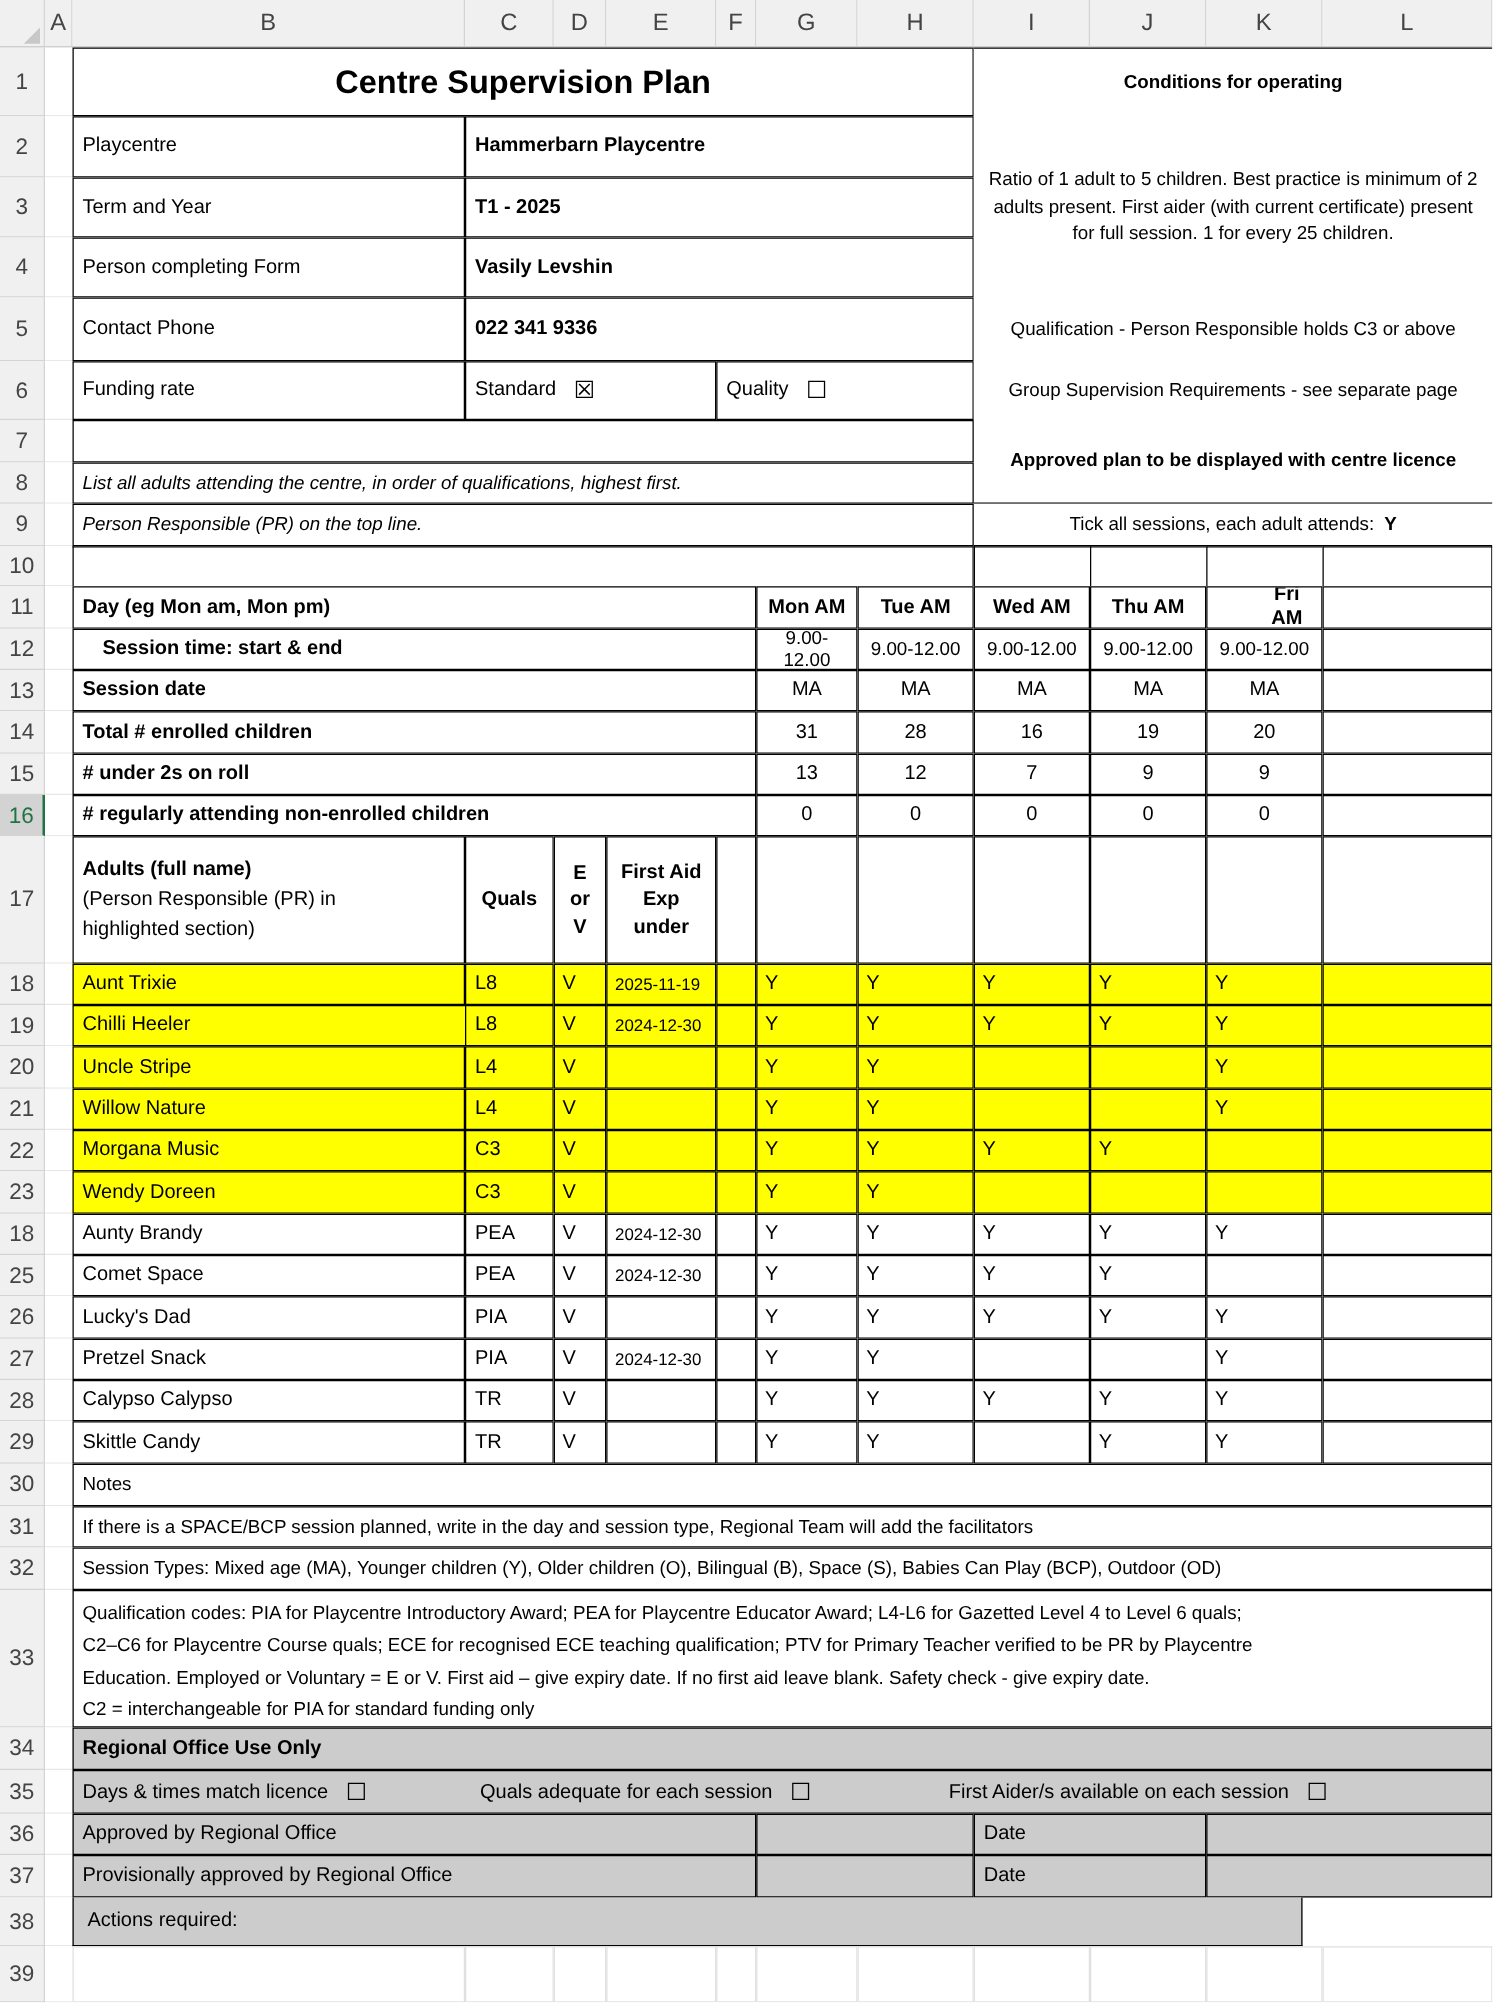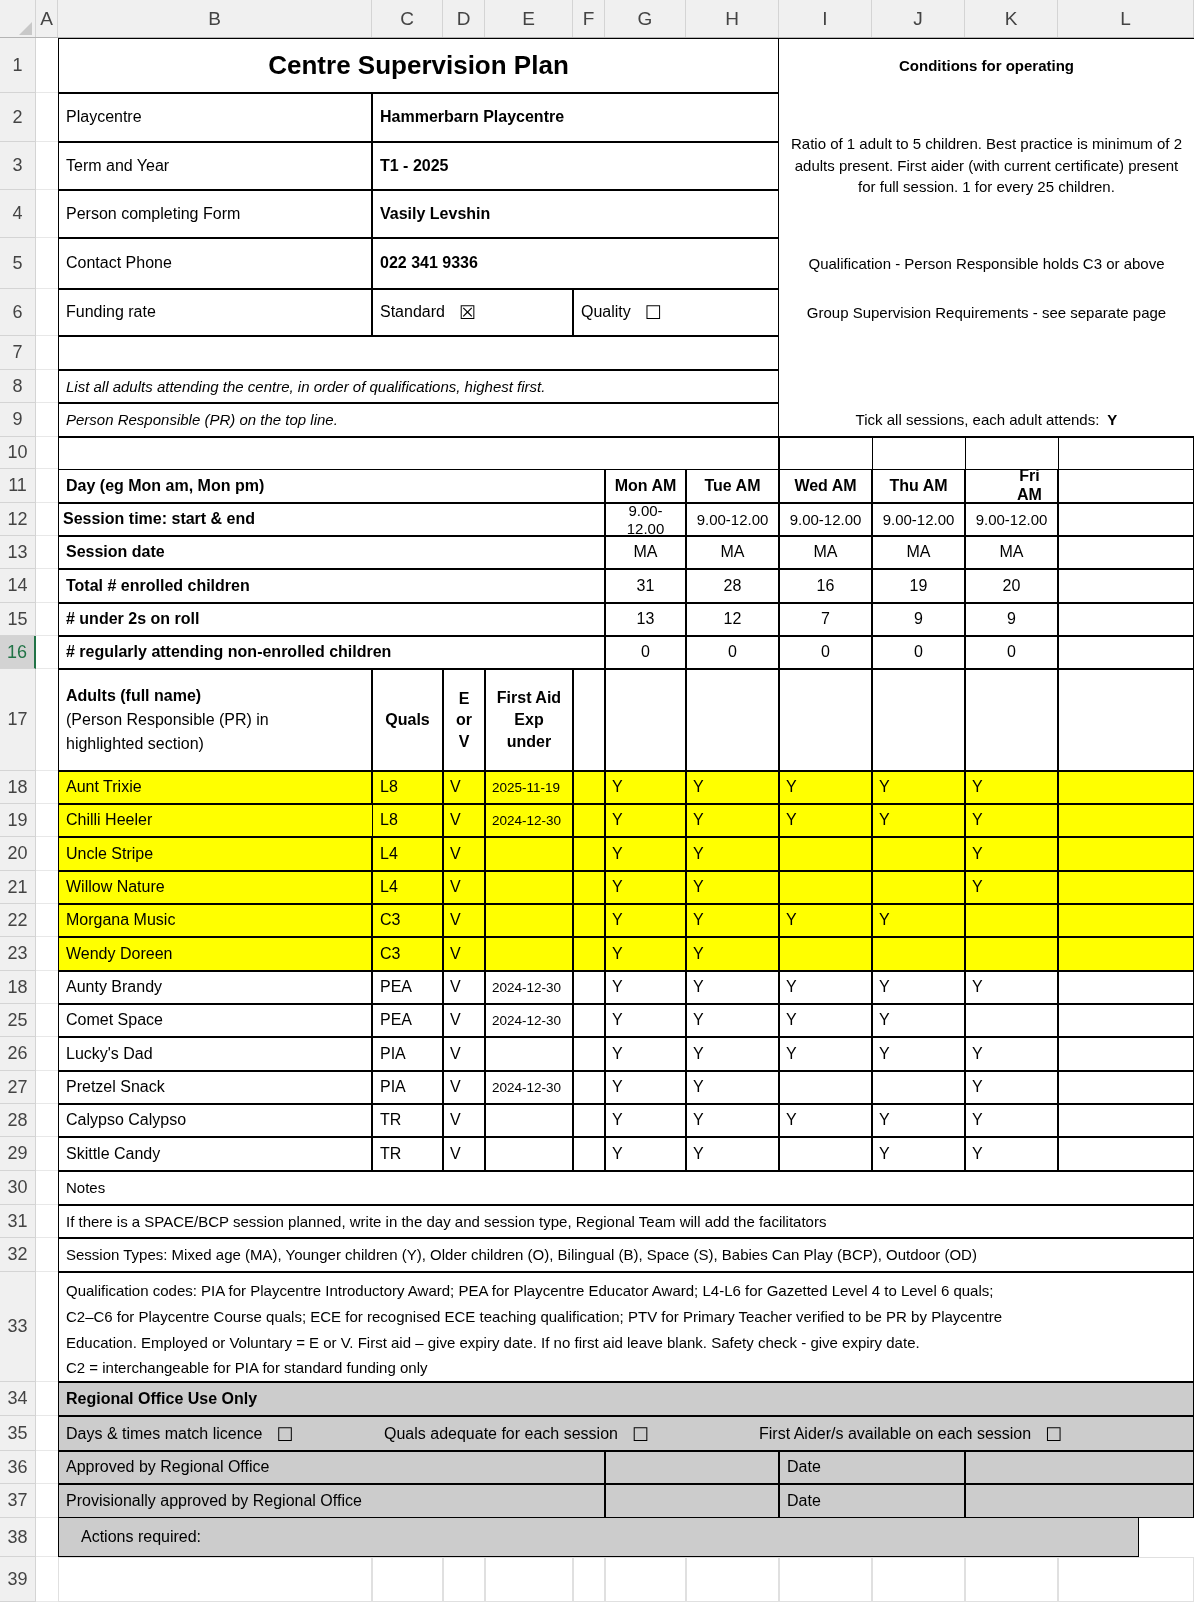--- a/index.html
+++ b/index.html
@@ -220,40 +220,43 @@
     <div class="cell bt bold ctr t15" style="left:779px;top:38px;width:415px;height:55px;">Conditions for operating</div>
     <div class="cell ctr t15" style="left:779px;top:93px;width:415px;height:145px;display:flex;align-items:center;padding:0 8px;">
       <span style="display:block;text-align:center;line-height:1.45;">Ratio of 1 adult to 5 children. Best practice is minimum of 2 adults present. First aider (with current certificate) present for full session. 1 for every 25 children.</span>
     </div>
     <div class="cell ctr t15" style="left:779px;top:238px;width:415px;height:51px;padding:0 8px;">
       <span style="display:block;text-align:center;line-height:1.4;">Qualification - Person Responsible holds C3 or above</span>
     </div>
     <div class="cell ctr t15" style="left:779px;top:289px;width:415px;height:47px;padding:0 8px;">
       <span style="display:block;text-align:left;line-height:1.4;">Group Supervision Requirements - see separate page</span>
     </div>
+    <div class="cell bb ctr bold t15" style="left:779px;top:336px;width:415px;height:67px;padding:0 8px;">
+      <span style="display:block;text-align:center;line-height:1.45;">Approved plan to be displayed with centre licence</span>
+    </div>
     <div class="cell bb ctr t15" style="left:779px;top:403px;width:415px;height:34px;gap:8px;">
       <span>Tick all sessions, each adult attends:</span>
       <span class="bold">Y</span>
     </div>
     <div class="cell b" style="left:58px;top:336px;width:721px;height:34px;"></div>
     <div class="cell b ital t15" style="left:58px;top:370px;width:721px;height:33px;padding-left:7px;">List all adults attending the centre, in order of qualifications, highest first.</div>
     <div class="cell b ital t15" style="left:58px;top:403px;width:721px;height:34px;padding-left:7px;">Person Responsible (PR) on the top line.</div>
     <div class="cell bt bl br" style="left:58px;top:437px;width:721px;height:32px;"></div>
     <div class="cell bt bl" style="left:779px;top:437px;width:93px;height:32px;"></div>
     <div class="cell bt bl" style="left:872px;top:437px;width:93px;height:32px;"></div>
     <div class="cell bt bl" style="left:965px;top:437px;width:93px;height:32px;"></div>
     <div class="cell bt bl br" style="left:1058px;top:437px;width:136px;height:32px;"></div>
     <div class="cell b bold t16" style="left:58px;top:469px;width:547px;height:34px;padding-left:7px;">Day (eg Mon am, Mon pm)</div>
     <div class="cell b bold ctr t16" style="left:605px;top:469px;width:81px;height:34px;">Mon AM</div>
     <div class="cell b bold ctr t16" style="left:686px;top:469px;width:93px;height:34px;">Tue AM</div>
     <div class="cell b bold ctr t16" style="left:779px;top:469px;width:93px;height:34px;">Wed AM</div>
     <div class="cell b bold ctr t16" style="left:872px;top:469px;width:93px;height:34px;">Thu AM</div>
     <div class="cell b bold ctr t16" style="left:965px;top:469px;width:93px;height:34px;padding-left:40px;">Fri AM</div>
     <div class="cell b bold ctr t16" style="left:1058px;top:469px;width:136px;height:34px;"></div>
-    <div class="cell b bold t16" style="left:58px;top:503px;width:547px;height:33px;padding-left:4px;">Session time: start &amp; end</div>
+    <div class="cell b bold t16" style="left:58px;top:503px;width:547px;height:33px;padding-left:23px;">Session time: start &amp; end</div>
     <div class="cell b ctr t15" style="left:605px;top:503px;width:81px;height:33px;">9.00-12.00</div>
     <div class="cell b ctr t15" style="left:686px;top:503px;width:93px;height:33px;">9.00-12.00</div>
     <div class="cell b ctr t15" style="left:779px;top:503px;width:93px;height:33px;">9.00-12.00</div>
     <div class="cell b ctr t15" style="left:872px;top:503px;width:93px;height:33px;">9.00-12.00</div>
     <div class="cell b ctr t15" style="left:965px;top:503px;width:93px;height:33px;">9.00-12.00</div>
     <div class="cell b ctr t15" style="left:1058px;top:503px;width:136px;height:33px;"></div>
     <div class="cell b bold t16" style="left:58px;top:536px;width:547px;height:33px;padding-left:7px;">Session date</div>
     <div class="cell b ctr t16" style="left:605px;top:536px;width:81px;height:33px;">MA</div>
     <div class="cell b ctr t16" style="left:686px;top:536px;width:93px;height:33px;">MA</div>
     <div class="cell b ctr t16" style="left:779px;top:536px;width:93px;height:33px;">MA</div>
@@ -460,21 +463,21 @@
       </div>
     </div>
     <div class="cell b gray t16" style="left:58px;top:1451px;width:547px;height:33px;padding-left:7px;">Approved by Regional Office</div>
     <div class="cell b gray t16" style="left:605px;top:1451px;width:174px;height:33px;padding-left:7px;"></div>
     <div class="cell b gray t16" style="left:779px;top:1451px;width:186px;height:33px;padding-left:7px;">Date</div>
     <div class="cell b gray t16" style="left:965px;top:1451px;width:229px;height:33px;padding-left:7px;"></div>
     <div class="cell b gray t16" style="left:58px;top:1484px;width:547px;height:34px;padding-left:7px;">Provisionally approved by Regional Office</div>
     <div class="cell b gray t16" style="left:605px;top:1484px;width:174px;height:34px;padding-left:7px;"></div>
     <div class="cell b gray t16" style="left:779px;top:1484px;width:186px;height:34px;padding-left:7px;">Date</div>
     <div class="cell b gray t16" style="left:965px;top:1484px;width:229px;height:34px;padding-left:7px;"></div>
-    <div class="cell gray t16 bl br bb" style="left:58px;top:1518px;width:1081px;height:39px;padding-left:22px;">Actions required:</div>
+    <div class="cell gray t16 bl br bb" style="left:58px;top:1518px;width:984px;height:39px;padding-left:11px;">Actions required:</div>
     <div class="cell faint-grid" style="left:58px;top:1557px;width:314px;height:45px;"></div>
     <div class="cell faint-grid" style="left:372px;top:1557px;width:71px;height:45px;"></div>
     <div class="cell faint-grid" style="left:443px;top:1557px;width:42px;height:45px;"></div>
     <div class="cell faint-grid" style="left:485px;top:1557px;width:88px;height:45px;"></div>
     <div class="cell faint-grid" style="left:573px;top:1557px;width:32px;height:45px;"></div>
     <div class="cell faint-grid" style="left:605px;top:1557px;width:81px;height:45px;"></div>
     <div class="cell faint-grid" style="left:686px;top:1557px;width:93px;height:45px;"></div>
     <div class="cell faint-grid" style="left:779px;top:1557px;width:93px;height:45px;"></div>
     <div class="cell faint-grid" style="left:872px;top:1557px;width:93px;height:45px;"></div>
     <div class="cell faint-grid" style="left:965px;top:1557px;width:93px;height:45px;"></div>

